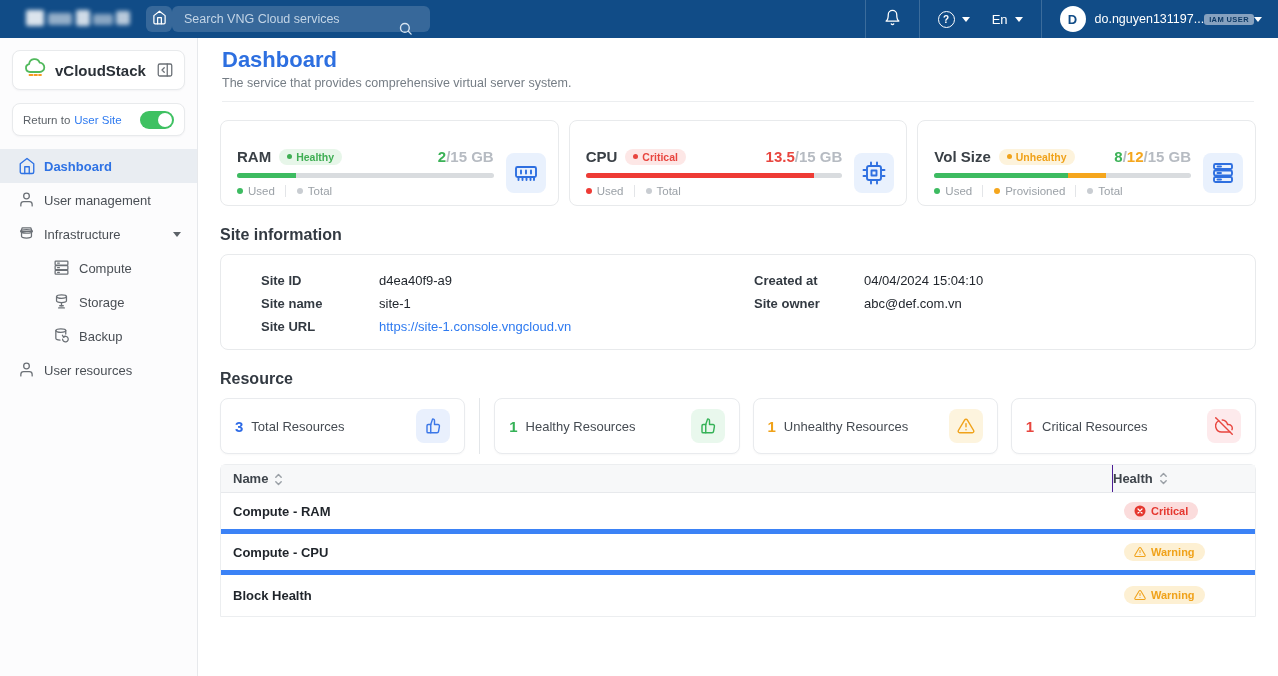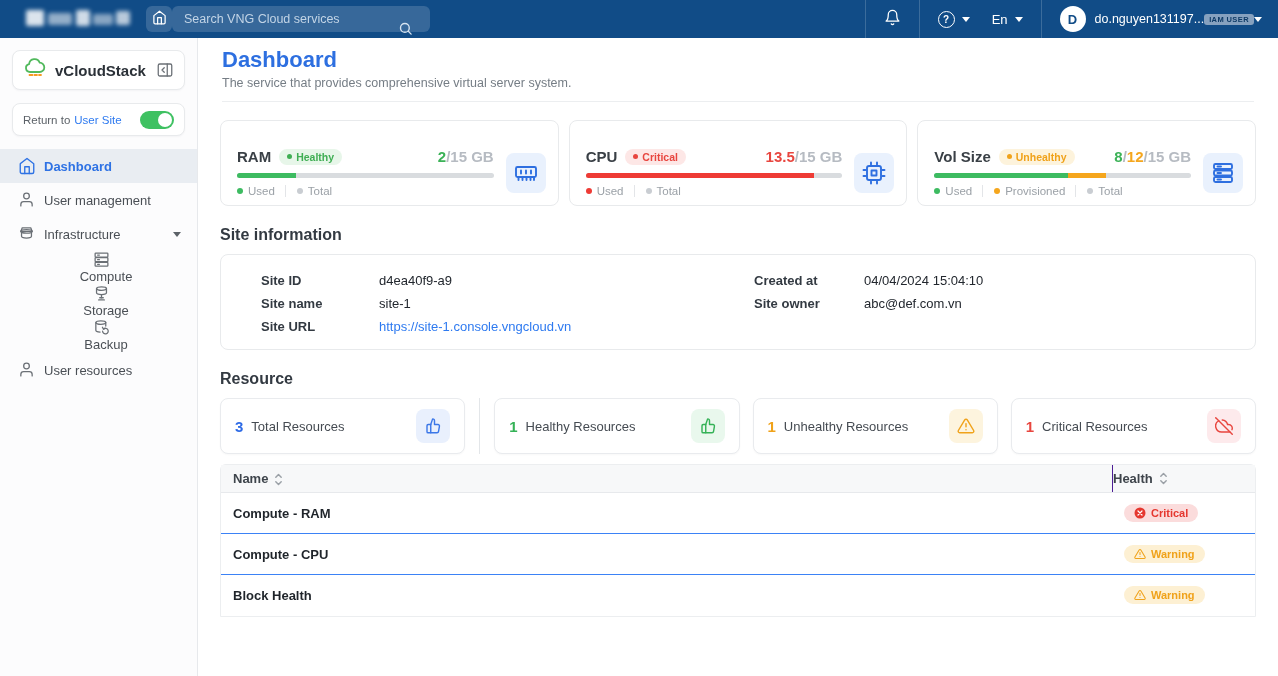--- a/index.html
+++ b/index.html
@@ -43,21 +43,21 @@
   .return-card { margin-top:13px; height:33px; display:flex; align-items:center; padding:0 10px; font-size:11.5px; color:#5c6268; }
   .return-link { color:#2e7af0; margin-left:4px; cursor:pointer; }
   .toggle { margin-left:auto; width:34px; height:18px; border-radius:9px; background:#3fc162; position:relative; cursor:pointer; }
   .toggle .knob { position:absolute; right:2px; top:2px; width:14px; height:14px; border-radius:50%; background:#fff; }
   .menu { margin-top:13px; }
   .menu-item { height:34px; display:flex; align-items:center; padding:0 16px 0 18px; font-size:13px; color:#4a4f55; cursor:pointer; }
   .menu-item .mi-icon { width:18px; height:18px; color:#6b7076; display:flex; flex:none; }
   .menu-item .mi-label { margin-left:8px; }
   .menu-item.active { background:#e9edf2; color:#2e72e4; font-weight:bold; }
   .menu-item.active .mi-icon { color:#2e72e4; }
-  .menu-item.sub { padding-left:23px;flex-direction:column; }
+  .menu-item.sub { padding-left:53px; }
   .menu-caret { margin-left:auto; width:0; height:0; border-left:4px solid transparent; border-right:4px solid transparent; border-top:5px solid #5c6268; }
 
   
   .main { position:absolute; top:38px; left:198px; right:0; bottom:0; background:#fff; overflow:hidden; }
   .page-header { padding:9px 24px 0; }
   .page-title { font-size:22px; font-weight:bold; color:#2d6fe0; }
   .page-subtitle { margin-top:3px; font-size:12.5px; color:#757d85; }
   .page-divider { margin-top:11px; border-bottom:1px solid #eceef0; }
 
   .metrics-row { margin:18px 22px 0; display:flex; gap:10px; }
@@ -99,21 +99,21 @@
   .c-blue{ color:#2e6be6; } .c-green{ color:#35b257; } .c-orange{ color:#f0a21a; } .c-red{ color:#e8463f; }
   .slabel { margin-left:8px; font-size:13px; color:#454b52; }
   .sicon { margin-left:auto; width:34px; height:34px; border-radius:8px; display:flex; align-items:center; justify-content:center; }
   .t-blue{ background:#e9f0fd; color:#3b77e8; } .t-green{ background:#e9f8ed; color:#35b257; }
   .t-orange{ background:#fdf4de; color:#f0a21a; } .t-red{ background:#fdeaec; color:#e8463f; }
 
   .rtable { margin:10px 22px 0; border:1px solid #eceef0; border-radius:6px 6px 0 0; }
   .thead { height:28px; background:#f7f8f9; display:flex; align-items:center; border-bottom:1px solid #e7e9ec; font-size:13px; font-weight:600; color:#3e444b; }
   .th-name { flex:1; padding-left:12px; display:flex; align-items:flex-end; gap:6px; cursor:pointer; }
   .th-health { width:143px; padding-left:0; border-left:1px solid #4c1d95; align-self:stretch; display:flex; align-items:center; gap:6px; cursor:pointer; }
-  .trow { height:41px; display:flex; align-items:center; border-bottom:1px solid #3b82f6; }
+  .trow { height:41px; display:flex; align-items:center; border-bottom:5px solid #3b82f6; }
   .trow:last-child { border-bottom:none; }
   .td-name { flex:1; padding-left:12px; font-size:13px; font-weight:bold; color:#1f242a; }
   .td-health { width:143px; padding-left:12px; }
   .hbadge { display:inline-flex; align-items:center; gap:5px; padding:3px 10px; border-radius:10px; font-size:11px; font-weight:600; }
   .hb-critical { background:#fbdcdc; color:#e5372f; }
   .hb-warning { background:#fdf0d3; color:#f0a21a; }
   .sorticon { color:#9aa0a6; display:flex; }
 </style>
 </head>
 <body>

